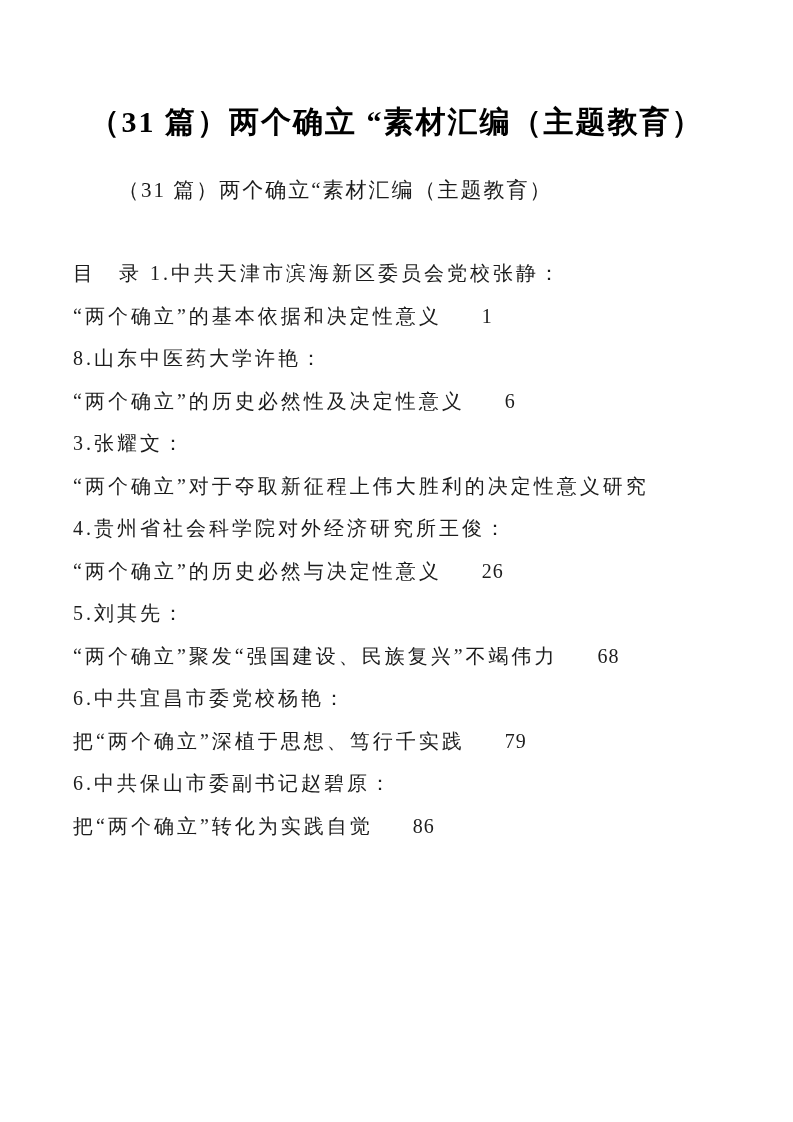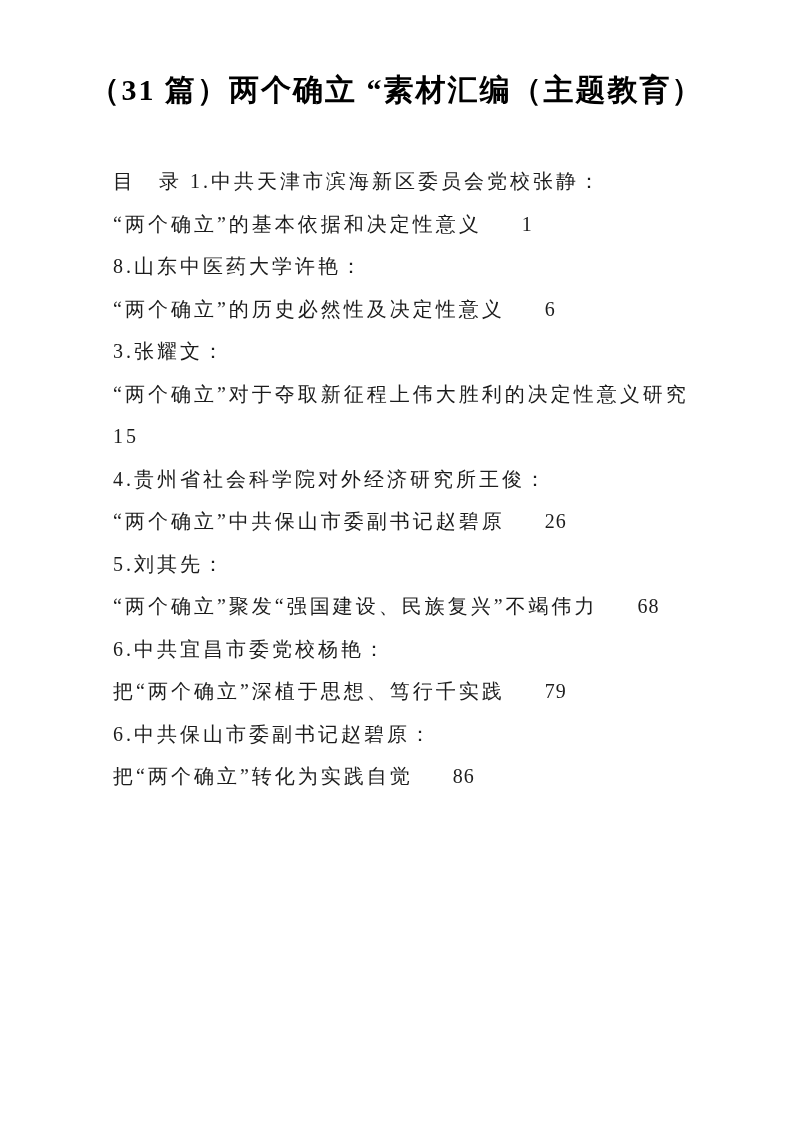--- a/index.html
+++ b/index.html
@@ -9,62 +9,63 @@
   }
   .page {
     position: relative;
     width: 793px;
     height: 1122px;
     background: #ffffff;
     overflow: hidden;
     font-family: "Liberation Serif", "DejaVu Serif", serif;
     color: #1c1c1c;
     box-sizing: border-box;
-    padding-top: 68px;
+    padding-top: 100px;
   }
   .title {
     text-align: center;
     font-size: 30px;
     font-weight: bold;
     color: #000000;
     letter-spacing: 2px;
     line-height: 44px;
     white-space: nowrap;
   }
   .subtitle {
     margin-top: 32px;
     margin-left: 118px;
     font-size: 21px;
     letter-spacing: 2px;
     line-height: 28px;
     white-space: nowrap;
   }
   .toc {
     margin-top: 48px;
-    margin-left: 113px;
+    margin-left: 73px;
     margin-right: 60px;
   }
   .toc-line {
     font-size: 20px;
     letter-spacing: 3px;
     line-height: 42.5px;
     white-space: nowrap;
   }
   .toc-page {
     display: inline-block;
     margin-left: 40px;
     letter-spacing: 1px;
   }
 </style>
 </head>
 <body>
 
 <div class="page">
   <div class="title">（31 篇）两个确立 “素材汇编（主题教育）</div>
 
+  <div class="subtitle">（31 篇）两个确立“素材汇编（主题教育）</div>
 
   <div class="toc">
   <div class="toc-line">
     <span>目　录 1.中共天津市滨海新区委员会党校张静：</span>
   </div>
 
   <div class="toc-line">
     <span>“两个确立”的基本依据和决定性意义</span><span class="toc-page">1</span>
   </div>
 
@@ -77,30 +78,27 @@
   </div>
 
   <div class="toc-line">
     <span>3.张耀文：</span>
   </div>
 
   <div class="toc-line">
     <span>“两个确立”对于夺取新征程上伟大胜利的决定性意义研究</span>
   </div>
 
-  <div class="toc-line">
-    <span>15</span>
-  </div>
 
   <div class="toc-line">
     <span>4.贵州省社会科学院对外经济研究所王俊：</span>
   </div>
 
   <div class="toc-line">
-    <span>“两个确立”中共保山市委副书记赵碧原</span><span class="toc-page">26</span>
+    <span>“两个确立”的历史必然与决定性意义</span><span class="toc-page">26</span>
   </div>
 
   <div class="toc-line">
     <span>5.刘其先：</span>
   </div>
 
   <div class="toc-line">
     <span>“两个确立”聚发“强国建设、民族复兴”不竭伟力</span><span class="toc-page">68</span>
   </div>
 

